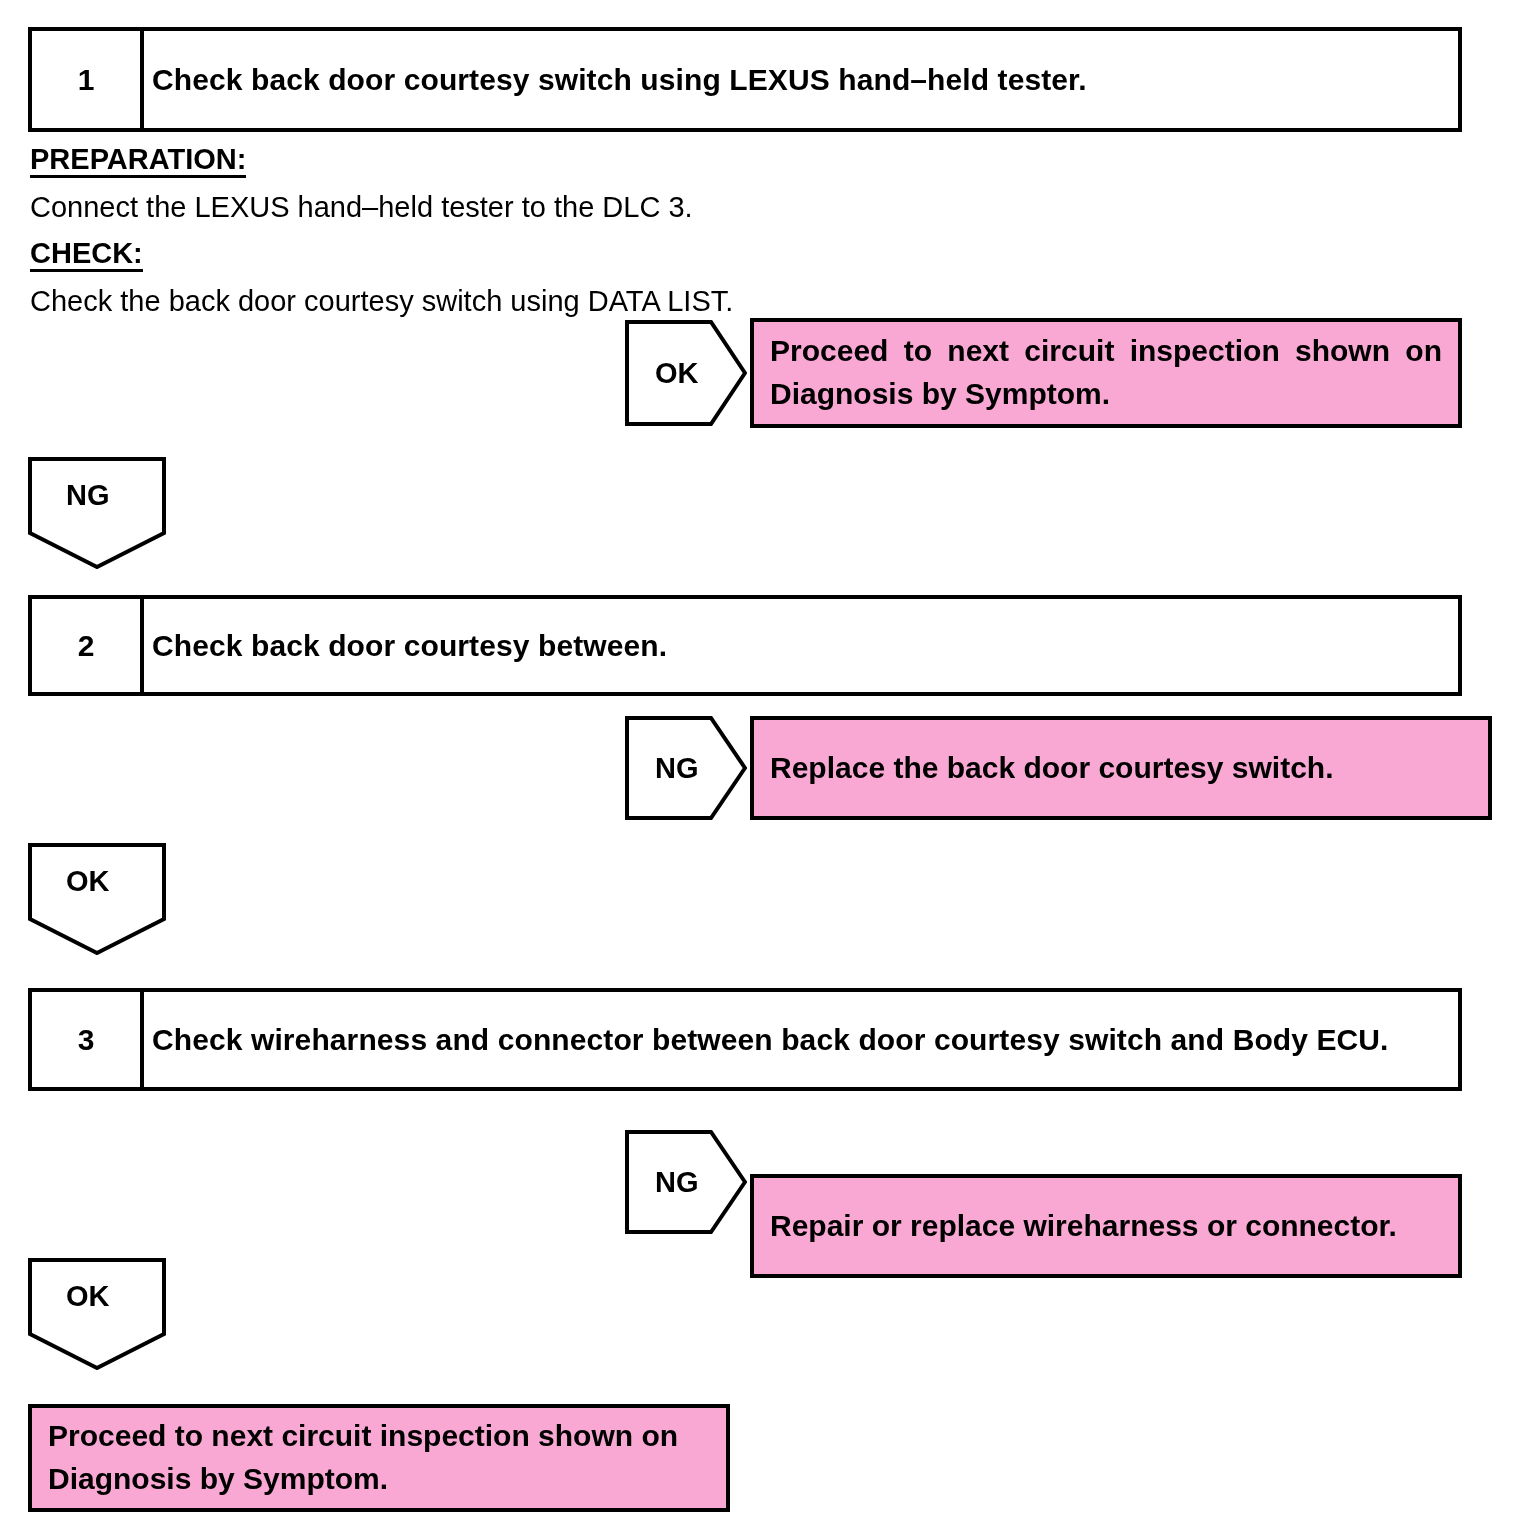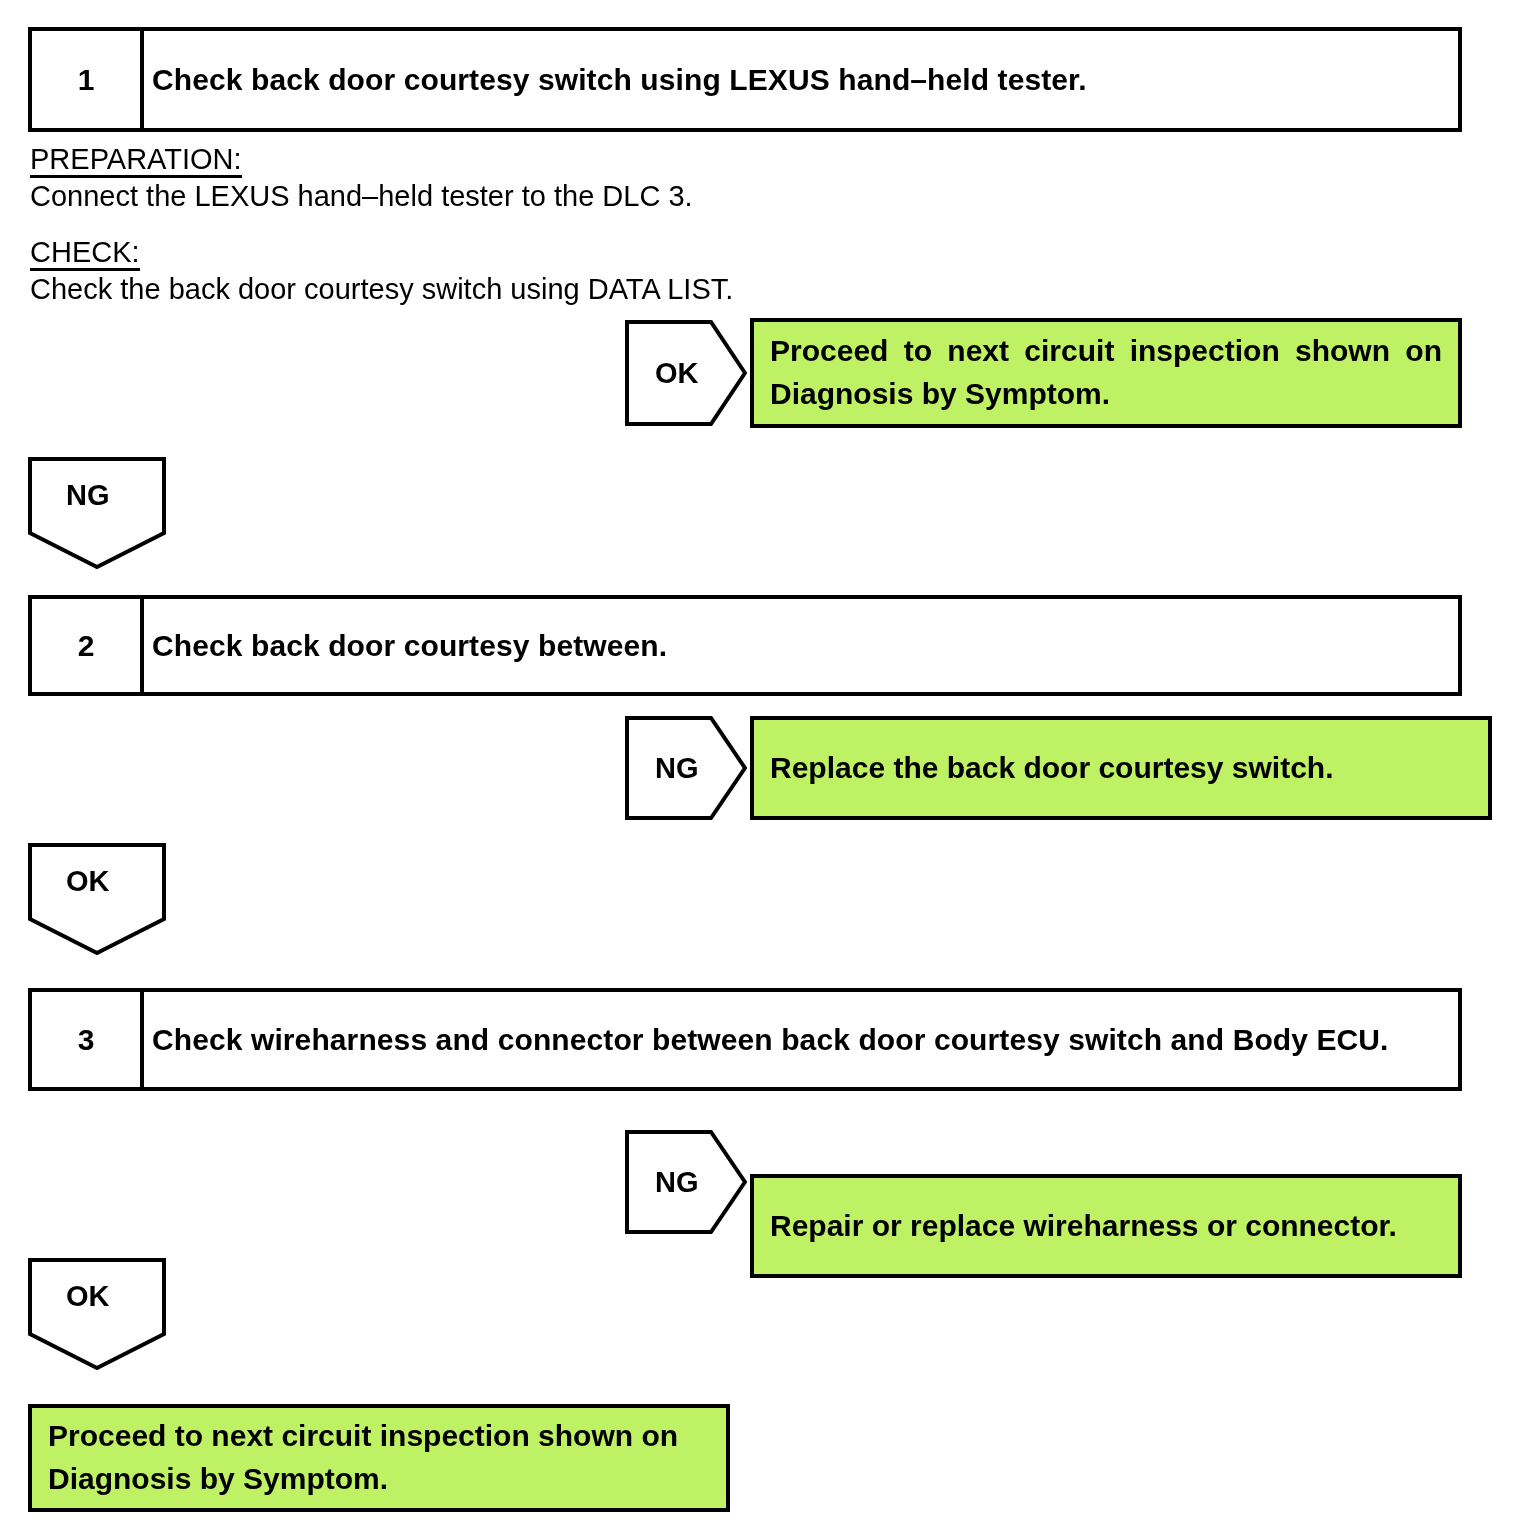--- a/index.html
+++ b/index.html
@@ -52,21 +52,21 @@
     font-size: 30px;
     letter-spacing: 0.1px;
     line-height: 1.12;
   }
 
   
   .result-box {
     position: absolute;
     border: 4px solid #000;
     box-sizing: border-box;
-    background: #bef264;
+    background: #f9a8d4;
     display: flex;
     align-items: center;
     padding: 0 16px;
     font-weight: bold;
     font-size: 30px;
     line-height: 1.42;
   }
   .result-box .justified {
     width: 100%;
     text-align: justify;
@@ -121,29 +121,29 @@
     box-sizing: border-box;
   }
 
   
   .prose {
     position: absolute;
     font-size: 29px;
     line-height: 1.0;
   }
   .prose .head {
-    font-weight: normal;
+    font-weight: bold;
     display: inline-block;
     border-bottom: 3px solid #000;
     padding-bottom: 1px;
-    margin-bottom: 4px;
+    margin-bottom: 15px;
   }
   .prose .body-line {
     font-weight: normal;
-    margin-bottom: 27px;
+    margin-bottom: 17px;
     white-space: nowrap;
   }
   .prose .body-line.last { margin-bottom: 16px; }
 </style>
 </head>
 <body>
 
 <div class="canvas">
 
   <div class="step-box" style="left:28px; top:27px; width:1434px; height:105px;">

